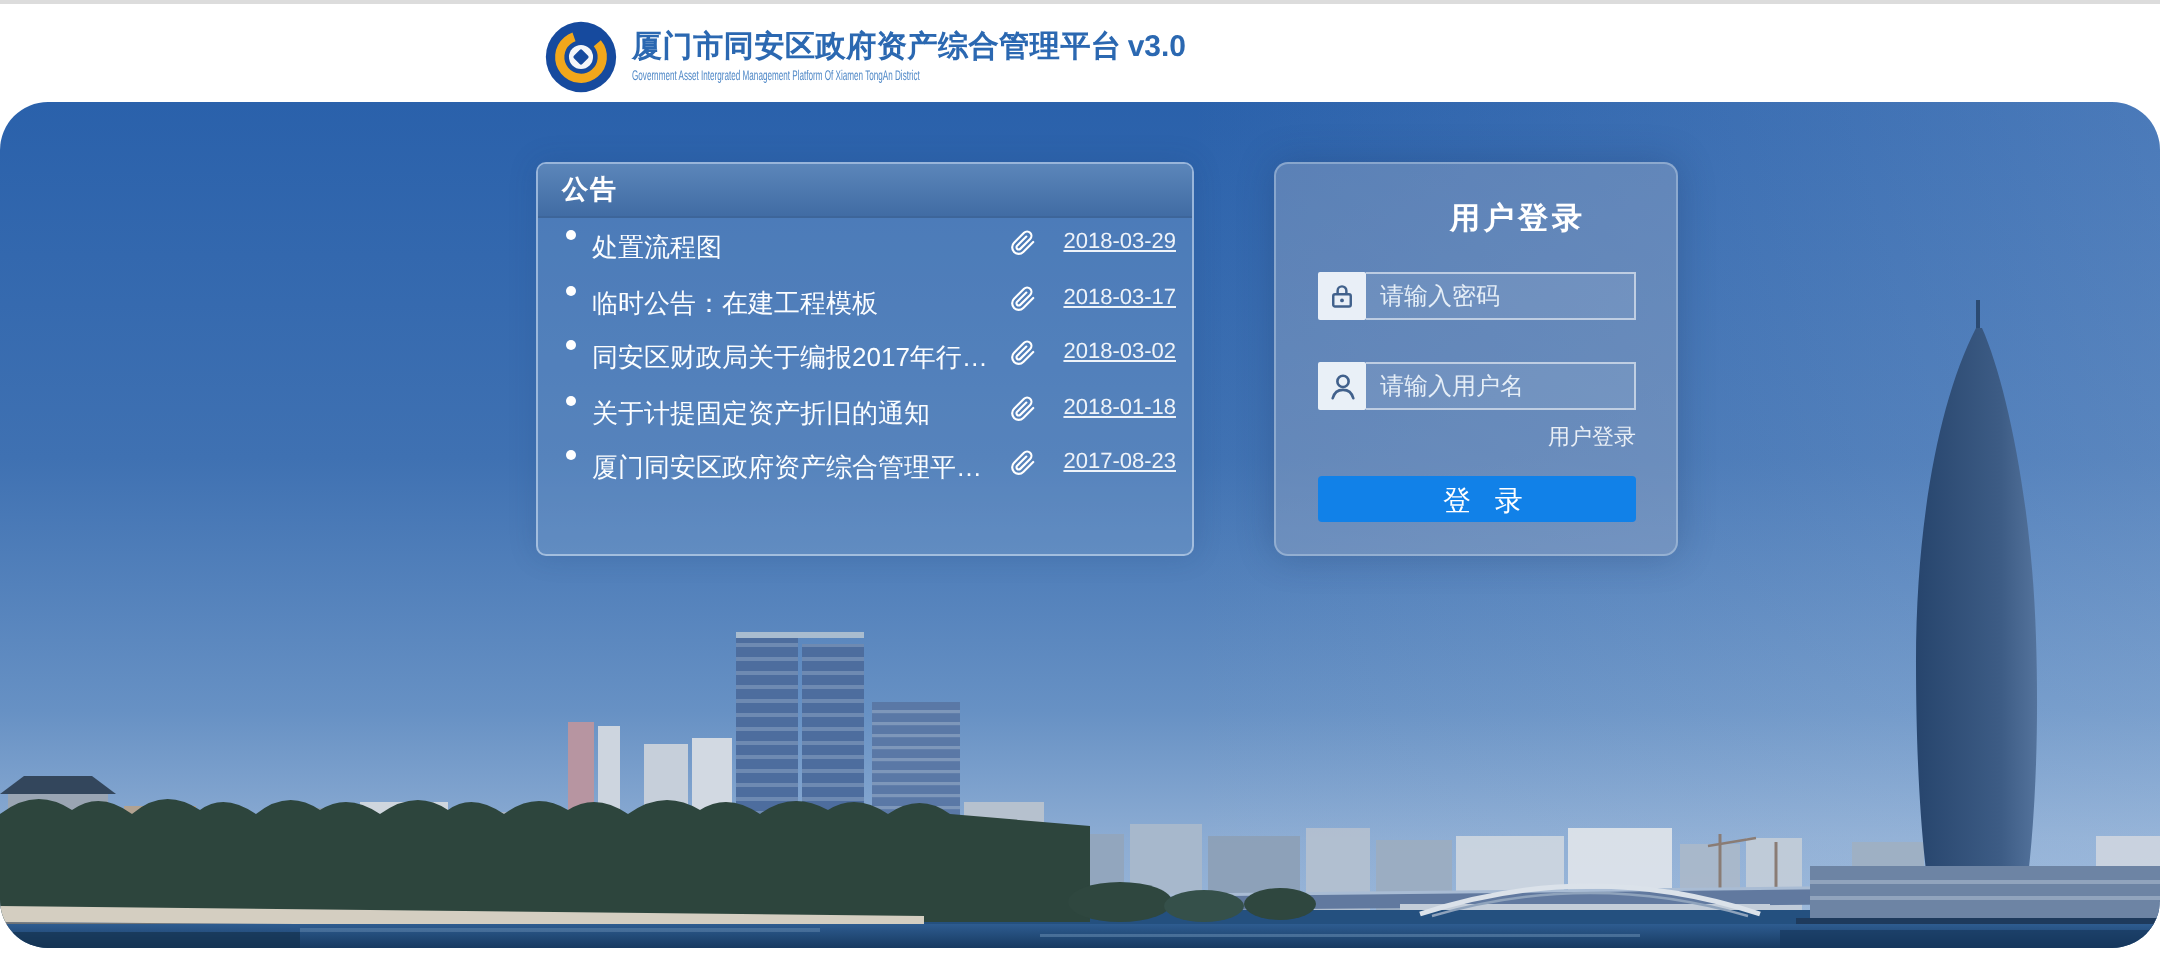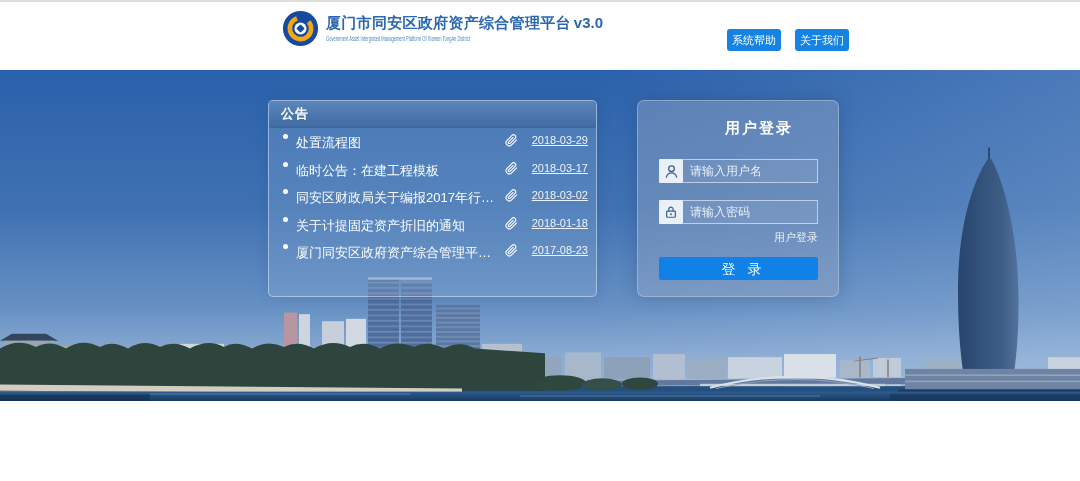--- a/index.html
+++ b/index.html
@@ -1,33 +1,33 @@
 <!DOCTYPE html>
 <html><head>
 <meta charset="utf-8">
 <style>
   html,body{margin:0;padding:0;}
   .page{position:relative;width:1080px;height:481px;overflow:hidden;background:#fff;
         font-family:"Liberation Sans",sans-serif;-webkit-font-smoothing:antialiased;}
   .top-strip{height:2px;background:#dcdcdc;}
   .app-header{position:relative;height:56px;background:#ffffff;}
-  .brand{position:absolute;left:282px;top:8px;display:flex;align-items:flex-start;}
+  .brand{position:absolute;left:272px;top:8px;display:flex;align-items:flex-start;}
   .logo{width:37px;height:37px;flex:none;}
   .brand-text{margin-left:7px;padding-top:4px;}
   .title-row{display:flex;align-items:baseline;white-space:nowrap;}
   .page-title{font-size:15px;font-weight:bold;color:#2b68b1;letter-spacing:.3px;}
   .version{font-size:15px;color:#2b68b1;margin-left:3px;font-weight:bold;}
   .subtitle{font-size:7px;color:#4f88c7;white-space:nowrap;margin-top:2px;
             transform:scaleX(.58);transform-origin:0 50%;}
   .header-buttons{position:absolute;left:727px;top:27px;display:flex;gap:14px;}
   .hbtn{height:22px;min-width:51px;padding:0 5px;background:#1583e4;color:#fff;
         font-size:11px;border:none;border-radius:3px;cursor:pointer;
         font-family:inherit;line-height:22px;}
 
-  .body-area{position:absolute;left:0;top:70px;width:1080px;height:331px;overflow:hidden;}
+  .body-area{position:absolute;left:0;top:51px;width:1080px;height:423px;overflow:hidden;border-radius:24px;}
   .scene{position:absolute;left:0;top:0;width:100%;height:100%;display:block;}
 
   
   .notice-panel{position:absolute;left:268px;top:30px;width:327px;height:195px;
         background:rgba(147,178,216,.28);border:1px solid rgba(218,232,246,.55);
         border-radius:5px;box-shadow:0 0 14px rgba(30,60,110,.18);}
   .notice-header{height:26px;line-height:26px;padding-left:12px;
         background:linear-gradient(180deg,rgba(92,134,186,.96),rgba(64,107,163,.96));
         border-bottom:1px solid rgba(42,80,132,.6);border-radius:4px 4px 0 0;
         color:#fff;font-size:13px;font-weight:bold;letter-spacing:1px;}
@@ -75,24 +75,20 @@
         <rect x="16.8" y="16.8" width="6.4" height="6.4" rx="1" fill="#164a9e" transform="rotate(45 20 20)"></rect>
       </svg>
       <div class="brand-text">
         <div class="title-row">
           <span class="page-title">厦门市同安区政府资产综合管理平台</span>
           <span class="version">v3.0</span>
         </div>
         <div class="subtitle">Government Asset Intergrated Management Platform Of Xiamen TongAn District</div>
       </div>
     </div>
-    <div class="header-buttons">
-      <button class="hbtn">系统帮助</button>
-      <button class="hbtn">关于我们</button>
-    </div>
   </header>
 
   <div class="body-area">
 
     <svg class="scene" viewBox="0 0 1080 423" preserveAspectRatio="none" aria-hidden="true">
       <defs>
         <linearGradient id="sky" x1="0" y1="0" x2="0" y2="1">
           <stop offset="0" stop-color="#2a61ab"></stop>
           <stop offset="0.42" stop-color="#3f71b2"></stop>
           <stop offset="0.72" stop-color="#6791c4"></stop>
@@ -239,39 +235,39 @@
               <path d="M21.44 11.05l-9.19 9.19a6 6 0 0 1-8.49-8.49l9.19-9.19a4 4 0 0 1 5.66 5.66l-9.2 9.19a2 2 0 0 1-2.83-2.83l8.49-8.48" fill="none" stroke="#fff" stroke-width="2" stroke-linecap="round"></path>
             </svg>
           <span class="notice-date">2017-08-23</span>
         </li>
       </ul>
     </section>
 
     <section class="login-panel">
       <div class="login-title">用户登录</div>
 
-      <div class="field username">
-        <span class="icon-box">
-          <svg width="15" height="15" viewBox="0 0 16 16">
-              <circle cx="8" cy="5" r="3" fill="none" stroke="#41618c" stroke-width="1.4"></circle>
-              <path d="M2.5 14c.8-3 3-4.5 5.5-4.5s4.7 1.5 5.5 4.5" fill="none" stroke="#41618c" stroke-width="1.4" stroke-linecap="round"></path>
-            </svg>
-        </span>
-        <input type="text" placeholder="请输入用户名" style="">
-      </div>
-
       <div class="field password">
         <span class="icon-box">
           <svg width="14" height="14" viewBox="0 0 16 16">
               <rect x="3" y="7" width="10" height="7" rx="1" fill="none" stroke="#41618c" stroke-width="1.4"></rect>
               <path d="M5.5 7V5a2.5 2.5 0 0 1 5 0v2" fill="none" stroke="#41618c" stroke-width="1.4"></path>
               <circle cx="8" cy="10.5" r="1.1" fill="#41618c"></circle>
             </svg>
         </span>
         <input type="password" placeholder="请输入密码" style="">
       </div>
 
+      <div class="field username">
+        <span class="icon-box">
+          <svg width="15" height="15" viewBox="0 0 16 16">
+              <circle cx="8" cy="5" r="3" fill="none" stroke="#41618c" stroke-width="1.4"></circle>
+              <path d="M2.5 14c.8-3 3-4.5 5.5-4.5s4.7 1.5 5.5 4.5" fill="none" stroke="#41618c" stroke-width="1.4" stroke-linecap="round"></path>
+            </svg>
+        </span>
+        <input type="text" placeholder="请输入用户名" style="">
+      </div>
+
       <div class="forgot">用户登录</div>
 
       <button class="login-btn">登 录</button>
     </section>
   </div>
 </div>
 
 </body></html>

